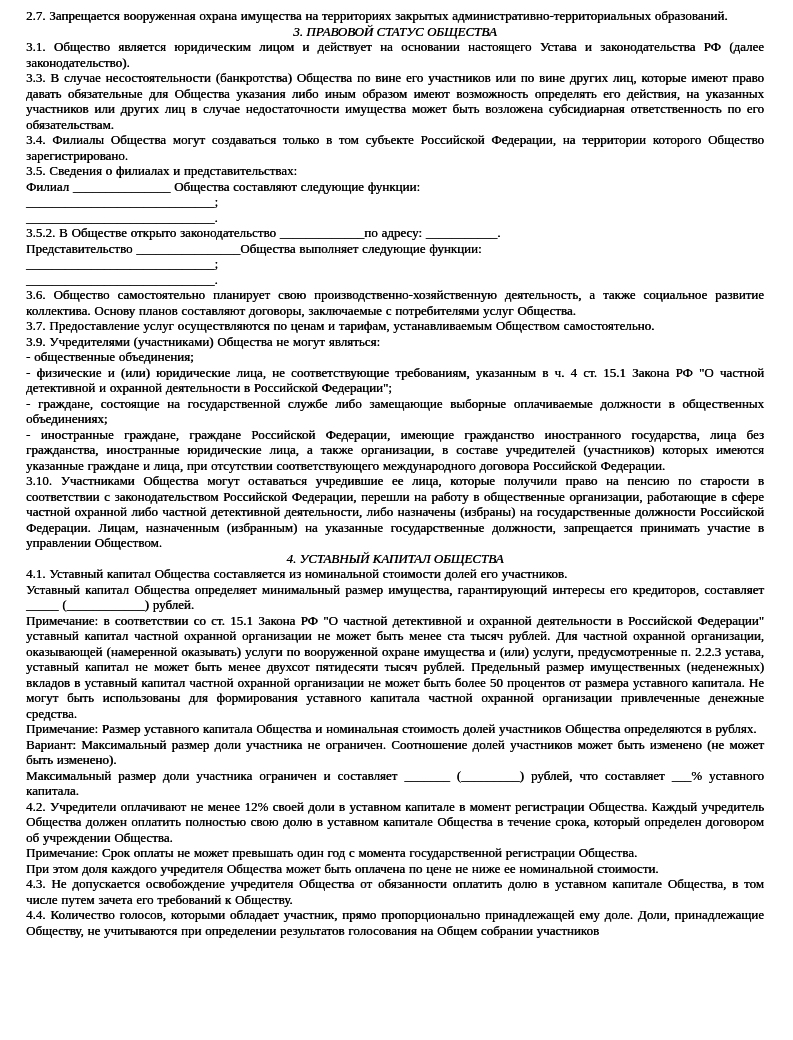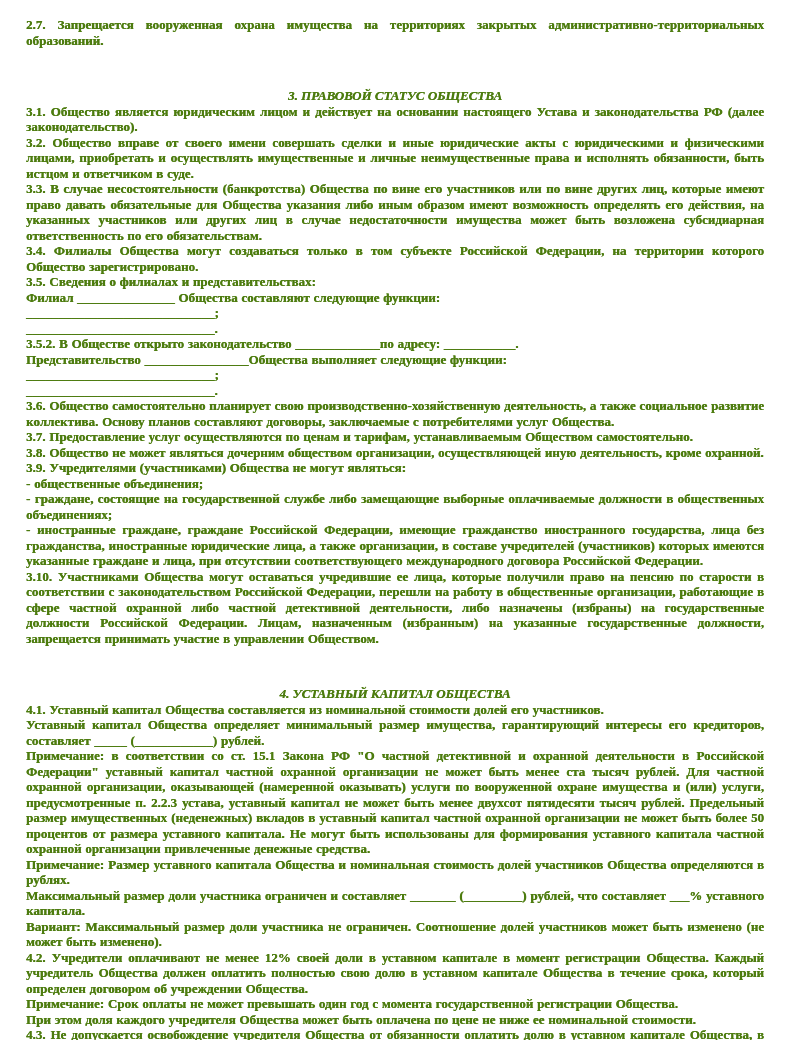--- a/index.html
+++ b/index.html
@@ -5,75 +5,72 @@
   html, body {
     margin: 0;
     padding: 0;
     background: #ffffff;
   }
   .page {
     position: relative;
     width: 793px;
     height: 1040px;
     box-sizing: border-box;
-    padding: 17px 29px 0 26px;
+    padding: 8px 29px 0 26px;
     background: #ffffff;
     overflow: hidden;
     font-family: "Liberation Serif", "DejaVu Serif", serif;
     font-size: 13px;
     line-height: 15.5px;
-    color: #4d7c0f;
-    font-weight: bold;
+    color: #000000;
   }
   .para {
     text-align: justify;
     text-shadow: 0.35px 0 0 currentColor; 
     white-space: normal;
     word-spacing: 0.5px;
   }
   .para.heading {
     text-align: center;
     font-style: italic;
     word-spacing: normal;
-    margin-top: 40px;
   }
 </style>
 </head>
 <body>
 
 <div class="page">
   <div id="doc-body">
       <div class="para">2.7. Запрещается вооруженная охрана имущества на территориях закрытых административно-территориальных образований.</div>
       <div class="para heading">3. ПРАВОВОЙ СТАТУС ОБЩЕСТВА</div>
       <div class="para">3.1. Общество является юридическим лицом и действует на основании настоящего Устава и законодательства РФ (далее законодательство).</div>
-      <div class="para">3.2. Общество вправе от своего имени совершать сделки и иные юридические акты с юридическими и физическими лицами, приобретать и осуществлять имущественные и личные неимущественные права и исполнять обязанности, быть истцом и ответчиком в суде.</div>
       <div class="para">3.3. В случае несостоятельности (банкротства) Общества по вине его участников или по вине других лиц, которые имеют право давать обязательные для Общества указания либо иным образом имеют возможность определять его действия, на указанных участников или других лиц в случае недостаточности имущества может быть возложена субсидиарная ответственность по его обязательствам.</div>
       <div class="para">3.4. Филиалы Общества могут создаваться только в том субъекте Российской Федерации, на территории которого Общество зарегистрировано.</div>
       <div class="para">3.5. Сведения о филиалах и представительствах:</div>
       <div class="para">Филиал _______________ Общества составляют следующие функции:</div>
       <div class="para">_____________________________;</div>
       <div class="para">_____________________________.</div>
       <div class="para">3.5.2. В Обществе открыто законодательство _____________по адресу: ___________.</div>
       <div class="para">Представительство ________________Общества выполняет следующие функции:</div>
       <div class="para">_____________________________;</div>
       <div class="para">_____________________________.</div>
       <div class="para">3.6. Общество самостоятельно планирует свою производственно-хозяйственную деятельность, а также социальное развитие коллектива. Основу планов составляют договоры, заключаемые с потребителями услуг Общества.</div>
       <div class="para">3.7. Предоставление услуг осуществляются по ценам и тарифам, устанавливаемым Обществом самостоятельно.</div>
-      <div class="para">3.8. Общество не может являться дочерним обществом организации, осуществляющей иную деятельность, кроме охранной.</div>
       <div class="para">3.9. Учредителями (участниками) Общества не могут являться:</div>
       <div class="para">- общественные объединения;</div>
+      <div class="para">- физические и (или) юридические лица, не соответствующие требованиям, указанным в ч. 4 ст. 15.1 Закона РФ "О частной детективной и охранной деятельности в Российской Федерации";</div>
       <div class="para">- граждане, состоящие на государственной службе либо замещающие выборные оплачиваемые должности в общественных объединениях;</div>
       <div class="para">- иностранные граждане, граждане Российской Федерации, имеющие гражданство иностранного государства, лица без гражданства, иностранные юридические лица, а также организации, в составе учредителей (участников) которых имеются указанные граждане и лица, при отсутствии соответствующего международного договора Российской Федерации.</div>
       <div class="para">3.10. Участниками Общества могут оставаться учредившие ее лица, которые получили право на пенсию по старости в соответствии с законодательством Российской Федерации, перешли на работу в общественные организации, работающие в сфере частной охранной либо частной детективной деятельности, либо назначены (избраны) на государственные должности Российской Федерации. Лицам, назначенным (избранным) на указанные государственные должности, запрещается принимать участие в управлении Обществом.</div>
       <div class="para heading">4. УСТАВНЫЙ КАПИТАЛ ОБЩЕСТВА</div>
       <div class="para">4.1. Уставный капитал Общества составляется из номинальной стоимости долей его участников.</div>
       <div class="para">Уставный капитал Общества определяет минимальный размер имущества, гарантирующий интересы его кредиторов, составляет _____ (____________) рублей.</div>
       <div class="para">Примечание: в соответствии со ст. 15.1 Закона РФ "О частной детективной и охранной деятельности в Российской Федерации" уставный капитал частной охранной организации не может быть менее ста тысяч рублей. Для частной охранной организации, оказывающей (намеренной оказывать) услуги по вооруженной охране имущества и (или) услуги, предусмотренные п. 2.2.3 устава, уставный капитал не может быть менее двухсот пятидесяти тысяч рублей. Предельный размер имущественных (неденежных) вкладов в уставный капитал частной охранной организации не может быть более 50 процентов от размера уставного капитала. Не могут быть использованы для формирования уставного капитала частной охранной организации привлеченные денежные средства.</div>
       <div class="para">Примечание: Размер уставного капитала Общества и номинальная стоимость долей участников Общества определяются в рублях.</div>
+      <div class="para">Вариант: Максимальный размер доли участника не ограничен. Соотношение долей участников может быть изменено (не может быть изменено).</div>
       <div class="para">Максимальный размер доли участника ограничен и составляет _______ (_________) рублей, что составляет ___% уставного капитала.</div>
-      <div class="para">Вариант: Максимальный размер доли участника не ограничен. Соотношение долей участников может быть изменено (не может быть изменено).</div>
       <div class="para">4.2. Учредители оплачивают не менее 12% своей доли в уставном капитале в момент регистрации Общества. Каждый учредитель Общества должен оплатить полностью свою долю в уставном капитале Общества в течение срока, который определен договором об учреждении Общества.</div>
       <div class="para">Примечание: Срок оплаты не может превышать один год с момента государственной регистрации Общества.</div>
       <div class="para">При этом доля каждого учредителя Общества может быть оплачена по цене не ниже ее номинальной стоимости.</div>
       <div class="para">4.3. Не допускается освобождение учредителя Общества от обязанности оплатить долю в уставном капитале Общества, в том числе путем зачета его требований к Обществу.</div>
       <div class="para">4.4. Количество голосов, которыми обладает участник, прямо пропорционально принадлежащей ему доле. Доли, принадлежащие Обществу, не учитываются при определении результатов голосования на Общем собрании участников</div>
     </div>
 </div>
 
 </body></html>

